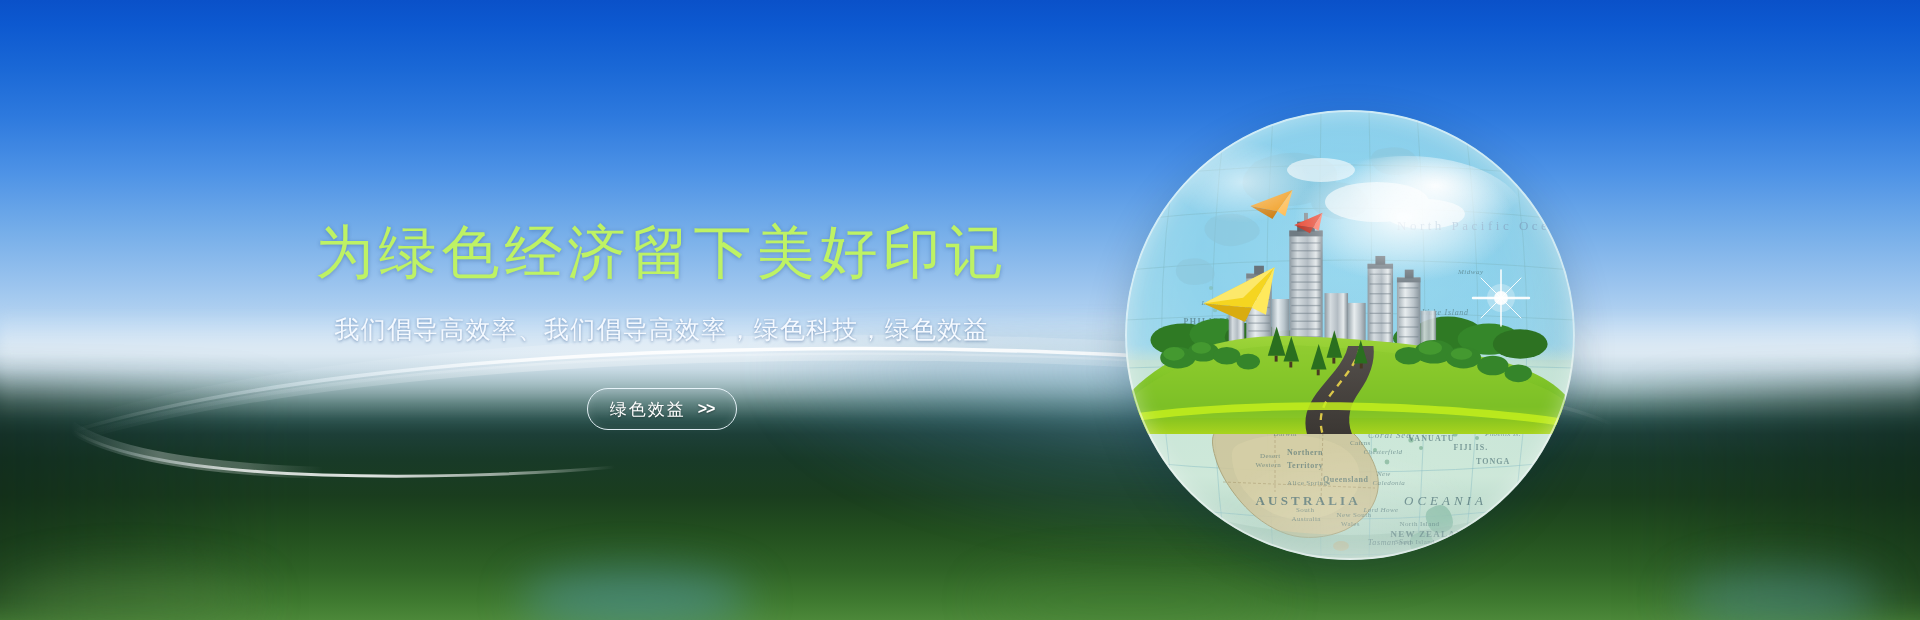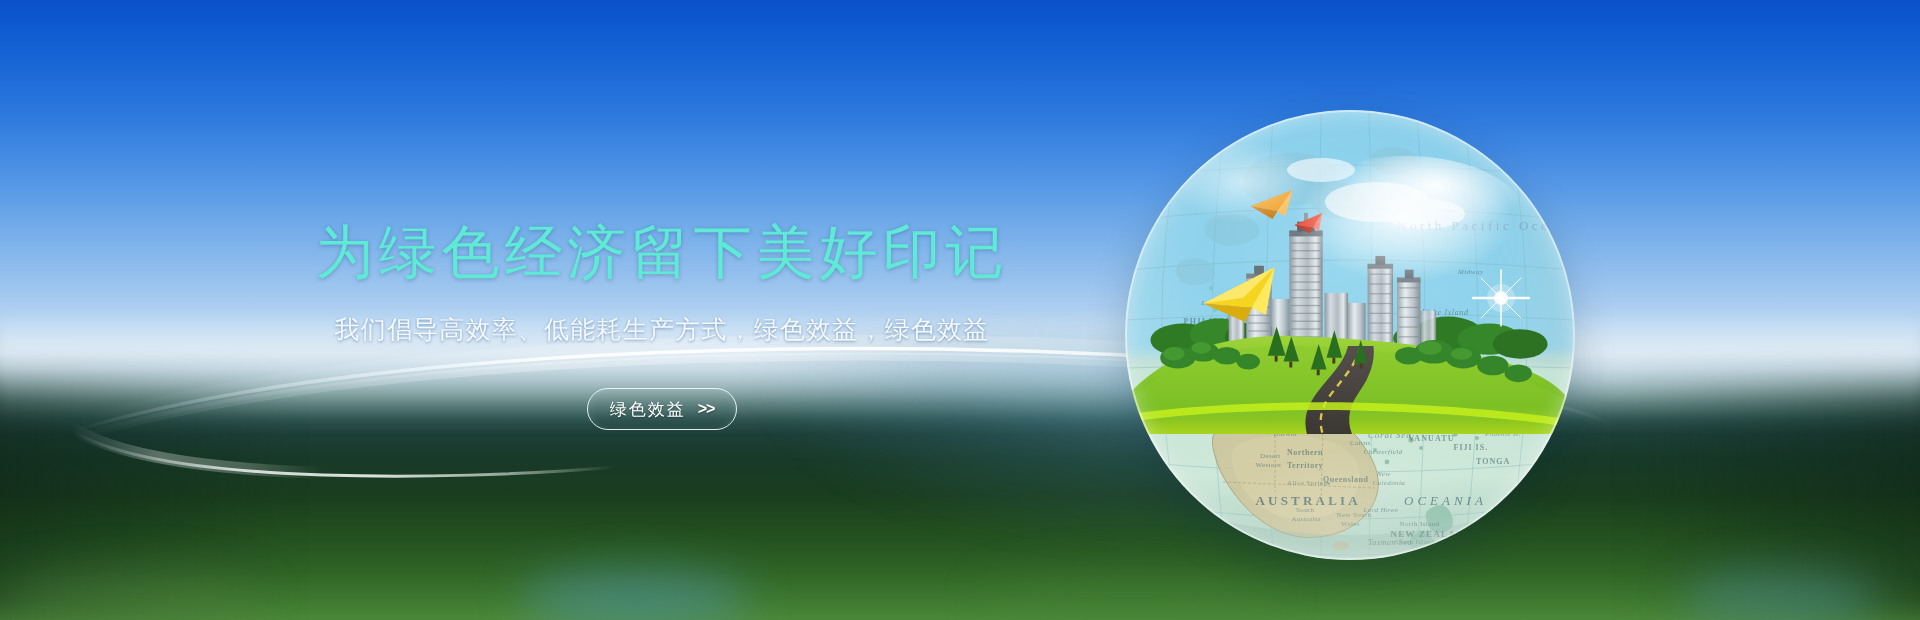--- a/index.html
+++ b/index.html
@@ -86,21 +86,21 @@
     height:620px;
     display:flex; flex-direction:column;
     align-items:center; justify-content:center;
     padding-top:30px;
   }
   .headline {
     font-size:58px;
     line-height:1.1;
     letter-spacing:5px;
     font-weight:300;
-    color:#5eead4;
+    color:#bef264;
     text-shadow:0 1px 4px rgba(20,60,120,.35);
     white-space:nowrap;
   }
   .subhead {
     margin-top:30px;
     font-size:25px;
     letter-spacing:1.2px;
     font-weight:400;
     color:#f4f9ff;
     text-shadow:0 1px 3px rgba(20,60,120,.45);
@@ -631,20 +631,20 @@
         <circle cx="30" cy="30" r="14" fill="#ffffff" opacity=".28"></circle>
       </svg>
 
       <div class="globe-gloss"></div>
       <div class="globe-rim"></div>
     </div>
   </div>
 
   <div class="copy">
     <h1 class="headline">为绿色经济留下美好印记</h1>
-    <p class="subhead">我们倡导高效率、低能耗生产方式，绿色效益，绿色效益</p>
+    <p class="subhead">我们倡导高效率、我们倡导高效率，绿色科技，绿色效益</p>
     <button class="cta">
       <span class="cta-label">绿色效益</span>
       <span class="cta-arrow">&gt;&gt;</span>
     </button>
   </div>
 
 </div>
 
 </body></html>

